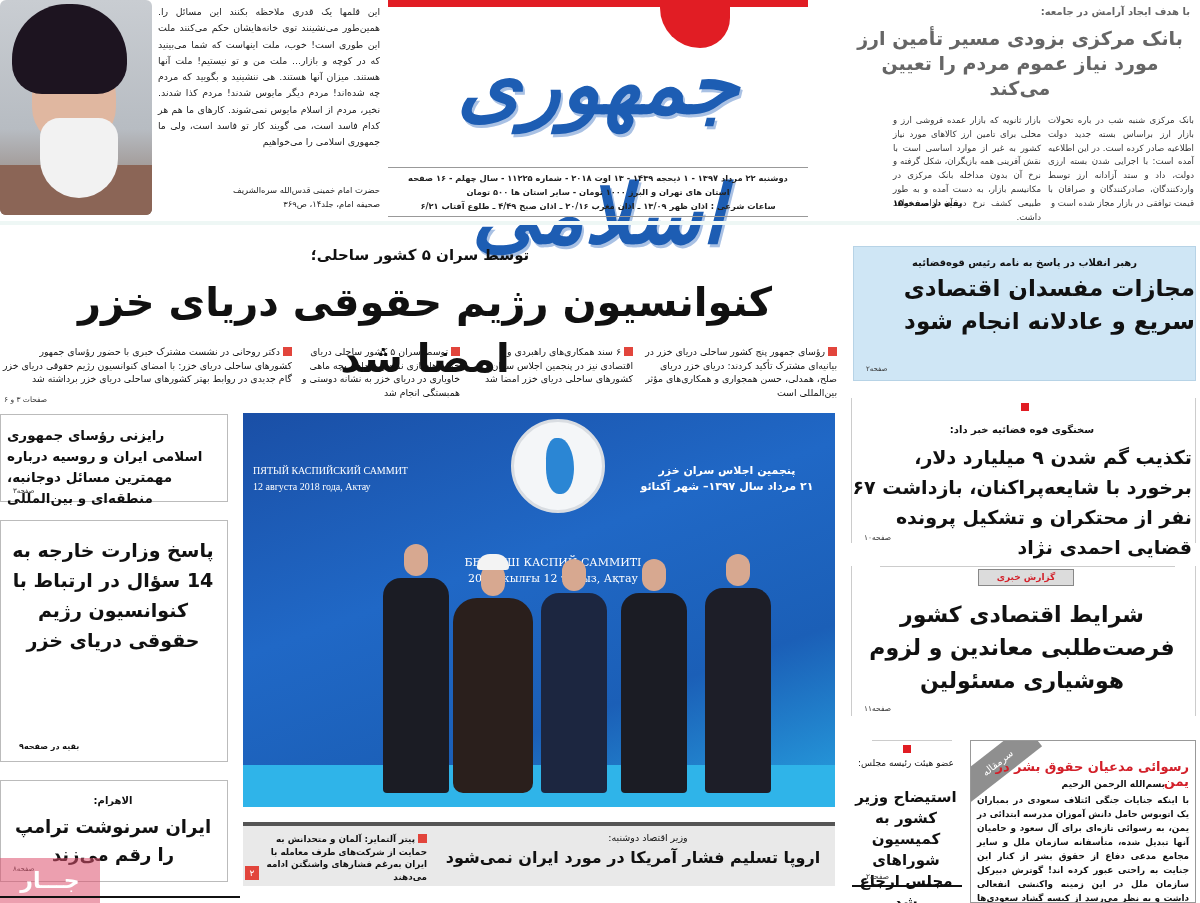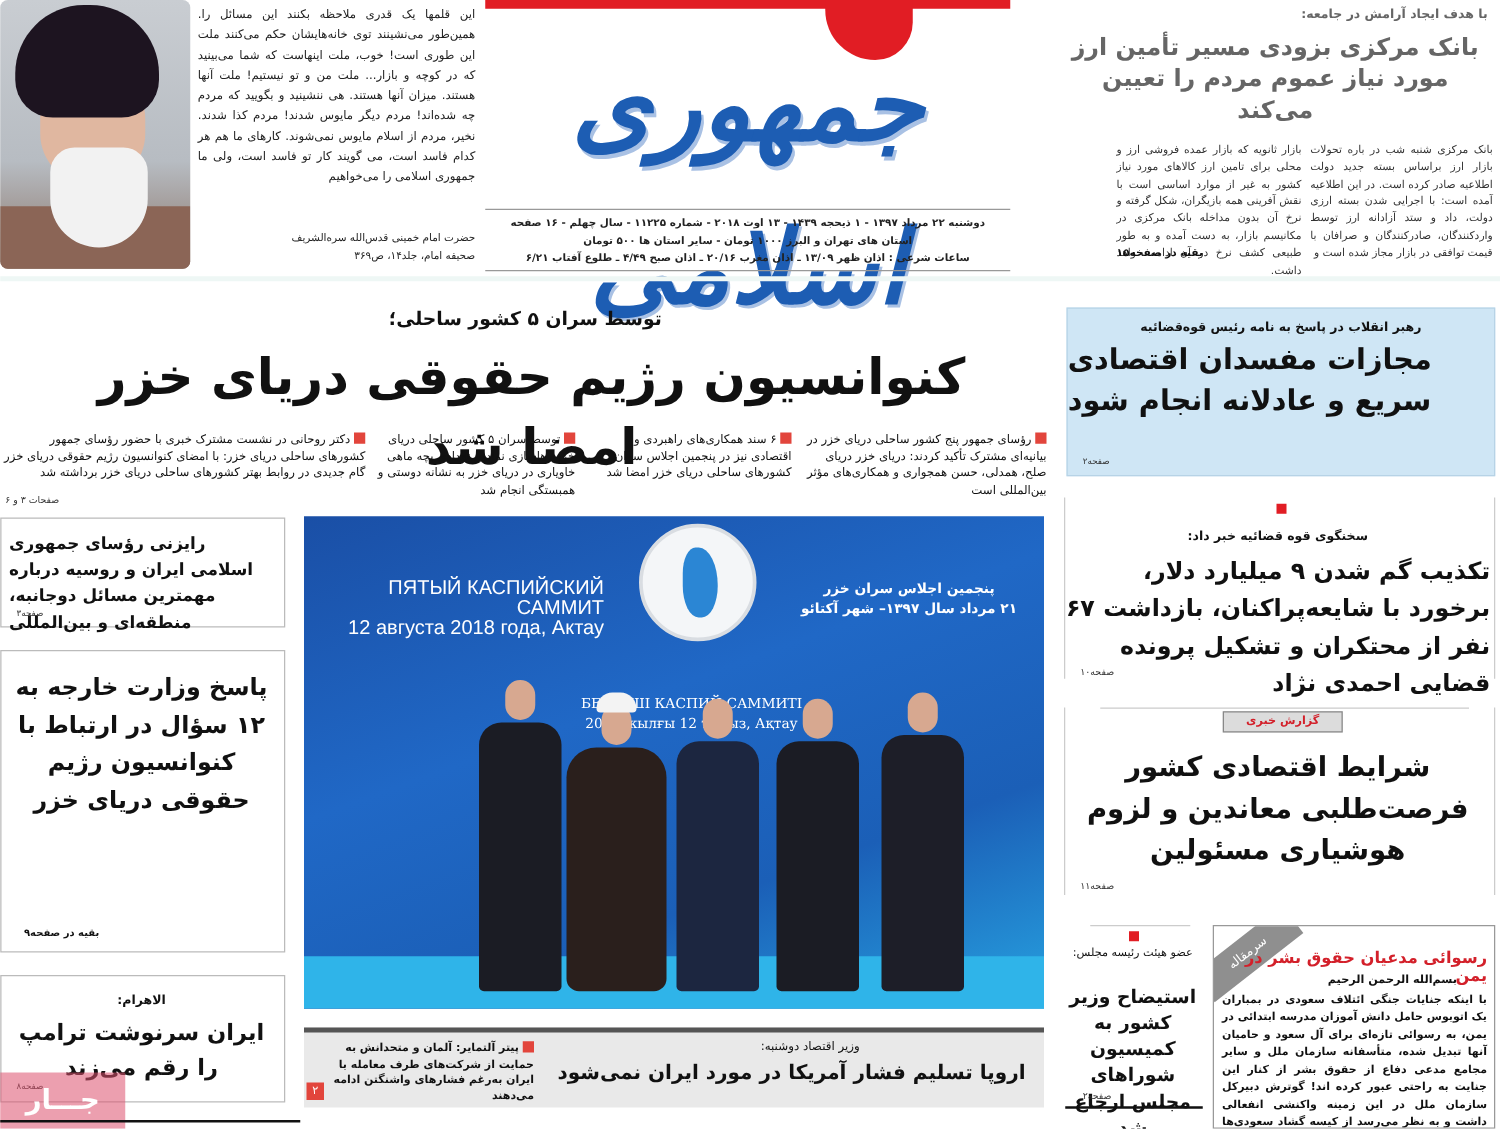--- a/index.html
+++ b/index.html
@@ -24,32 +24,32 @@
 .main-kicker{left:0;top:246px;width:840px;text-align:center;font-size:15px;font-weight:bold}
 .main-head{left:30px;top:274px;width:790px;text-align:center;font-size:40px;font-weight:bold;line-height:56px;letter-spacing:-1px}
 .sub{top:345px;font-size:9.4px;line-height:13.5px;text-align:right;color:#111}
 .sub .bul{display:inline-block;width:9px;height:9px;background:#e2453c;margin-left:3px;vertical-align:-1px}
 .pages{font-size:7.5px;color:#333}
 .box{border:1px solid #bbb;background:#fff}
 .photo{left:243px;top:413px;width:592px;height:394px;background:linear-gradient(160deg,#1a4fa6 0%,#2068c6 40%,#1b5fb7 70%,#27a2e0 100%);overflow:hidden}
 .photo .floor{position:absolute;left:0;bottom:0;width:100%;height:42px;background:#2fb4e9}
 .photo .emblem{position:absolute;left:268px;top:6px;width:94px;height:94px;border-radius:50%;background:#f4f6f8;border:3px solid #d9dde2}
 .photo .emblem .map{position:absolute;left:32px;top:16px;width:28px;height:56px;background:#2b86d4;border-radius:40% 60% 50% 50%}
-.photo .ph-ru{position:absolute;left:10px;top:50px;width:230px;text-align:right;font-family:Liberation Sans, sans-serif;color:#fff;font-size:16px;line-height:16px;direction:ltr}
+.photo .ph-ru{position:absolute;left:10px;top:50px;width:230px;text-align:left;font-family:Liberation Serif, serif;color:#fff;font-size:10px;line-height:16px;direction:ltr}
 .photo .ph-fa{position:absolute;right:8px;top:50px;width:200px;text-align:center;color:#fff;font-size:11px;font-weight:bold;line-height:16px}
 .photo .ph-kz{position:absolute;left:160px;top:142px;width:300px;text-align:center;font-family:"DejaVu Serif",serif;color:#fff;font-size:11px;line-height:16px;direction:ltr}
 .person{position:absolute;bottom:14px;width:66px;height:200px;background:#1b1c24;border-radius:18px 18px 4px 4px}
 .person .head{position:absolute;left:21px;top:-34px;width:24px;height:32px;background:#d7a890;border-radius:12px}
 .person.cleric{background:#2a1f1c;width:80px;border-radius:24px 24px 10px 10px}
 .person.cleric .head{left:28px}
 .person.cleric .head::before{content:"";position:absolute;left:-4px;top:-10px;width:32px;height:16px;background:#f3f3f3;border-radius:16px 16px 4px 4px}
 .bottom-bar{left:243px;top:822px;width:592px;height:64px;background:#e9e9e9;border-top:4px solid #555}
 .rbox-blue{left:853px;top:246px;width:343px;height:135px;background:#cfe6f5;border:1px solid #b7d3e6}
 .rb-k{font-size:10px;font-weight:bold;text-align:center;margin-top:10px}
-.rb-h{font-size:23px;font-weight:bold;text-align:left;line-height:33px;margin-top:4px}
+.rb-h{font-size:23px;font-weight:bold;text-align:right;line-height:33px;margin-top:4px}
 .pg{font-size:7px;color:#333;position:absolute;left:12px}
 .sq{width:8px;height:8px;background:#e11d24}
 .rbox2-k{left:852px;top:424px;width:340px;text-align:center;font-size:10px;font-weight:bold}
 .rbox2-h{left:852px;top:442px;width:340px;text-align:right;font-size:19px;font-weight:bold;line-height:30px}
 .tag{left:978px;top:569px;width:96px;height:17px;background:#dcdcdc;border:1px solid #888;color:#d3202a;font-size:9px;font-weight:bold;text-align:center;line-height:15px}
 .rbox3-h{left:852px;top:598px;width:340px;text-align:center;font-size:22px;font-weight:bold;line-height:33px}
 .vsep{background:#ccc;width:1px}
 .hsep{background:#ccc;height:1px}
 .mini-k{left:852px;top:757px;width:108px;text-align:center;font-size:9px;line-height:13px}
 .mini-h{left:852px;top:787px;width:108px;text-align:center;font-size:15px;font-weight:bold;line-height:21px}
@@ -152,21 +152,21 @@
     <span class="sub"><span class="bul"></span></span><span>پیتر آلتمایر: آلمان و متحدانش به حمایت از شرکت‌های طرف معامله با ایران به‌رغم فشارهای واشنگتن ادامه می‌دهند</span>
   </div>
   <div class="abs" style="left:2px;top:40px;width:14px;height:14px;background:#e2453c;color:#fff;font-size:9px;text-align:center;line-height:14px">۲</div>
 </div>
 
 <div class="abs box" style="left:0;top:414px;width:228px;height:88px">
   <div style="position:absolute;right:8px;top:10px;width:212px;text-align:left;font-size:13.5px;font-weight:bold;line-height:21px">رایزنی رؤسای جمهوری اسلامی ایران و روسیه درباره مهمترین مسائل دوجانبه، منطقه‌ای و بین‌المللی</div>
   <div class="pg" style="top:72px">صفحه۳</div>
 </div>
 <div class="abs box" style="left:0;top:520px;width:228px;height:242px">
-  <div style="position:absolute;right:8px;top:14px;width:212px;text-align:center;font-size:19px;font-weight:bold;line-height:30px">پاسخ وزارت خارجه به ۱۲ سؤال در ارتباط با کنوانسیون رژیم حقوقی دریای خزر</div>
+  <div style="position:absolute;right:8px;top:14px;width:212px;text-align:center;font-size:19px;font-weight:bold;line-height:30px">پاسخ وزارت خارجه به 14 سؤال در ارتباط با کنوانسیون رژیم حقوقی دریای خزر</div>
   <div style="position:absolute;left:18px;top:221px;font-size:8px;font-weight:bold">بقیه در صفحه۹</div>
 </div>
 <div class="abs box" style="left:0;top:780px;width:228px;height:102px">
   <div style="position:absolute;right:0;top:14px;width:228px;text-align:center;font-size:10px;font-weight:bold">الاهرام:</div>
   <div style="position:absolute;right:8px;top:32px;width:212px;text-align:center;font-size:18px;font-weight:bold;line-height:28px">ایران سرنوشت ترامپ را رقم می‌زند</div>
   <div class="pg" style="top:84px">صفحه۸</div>
 </div>
 <div class="abs watermark">جـــار</div>
 <div class="abs bline"></div>
 

